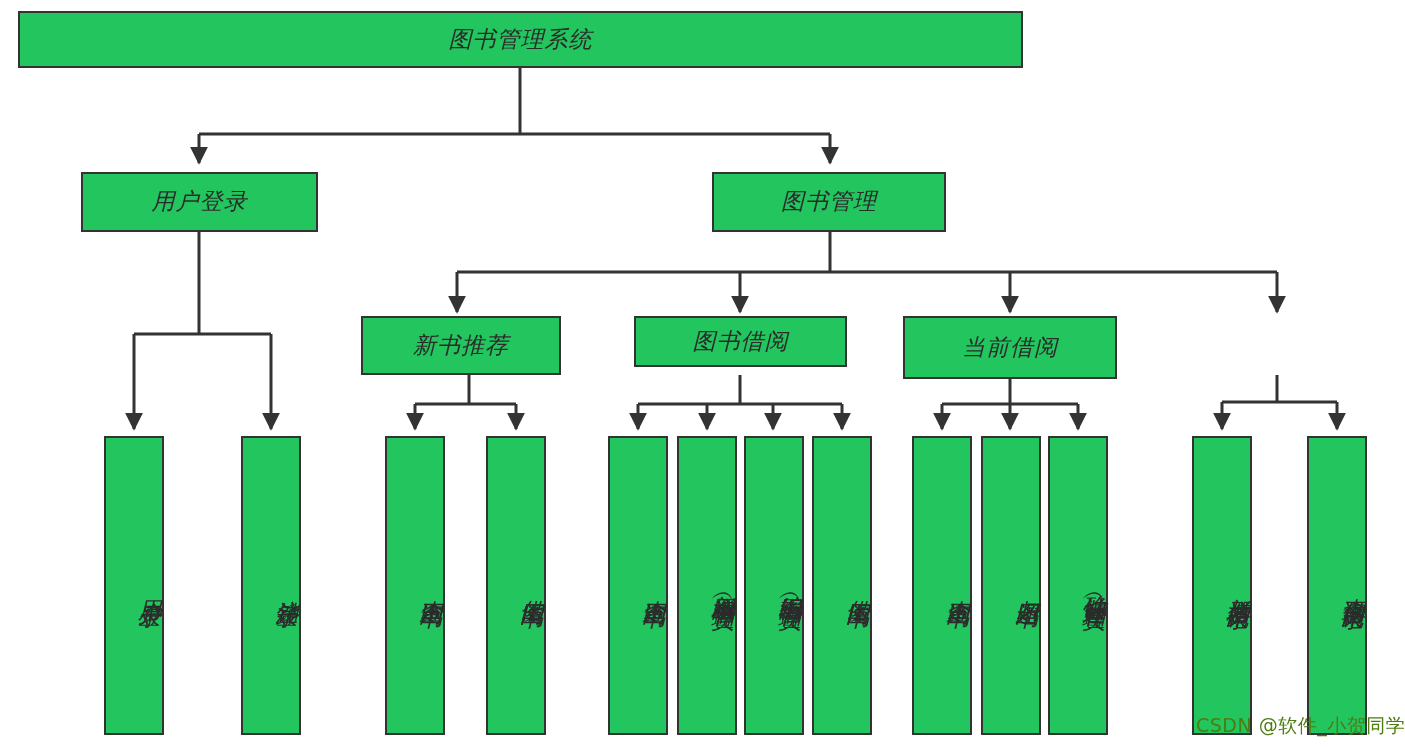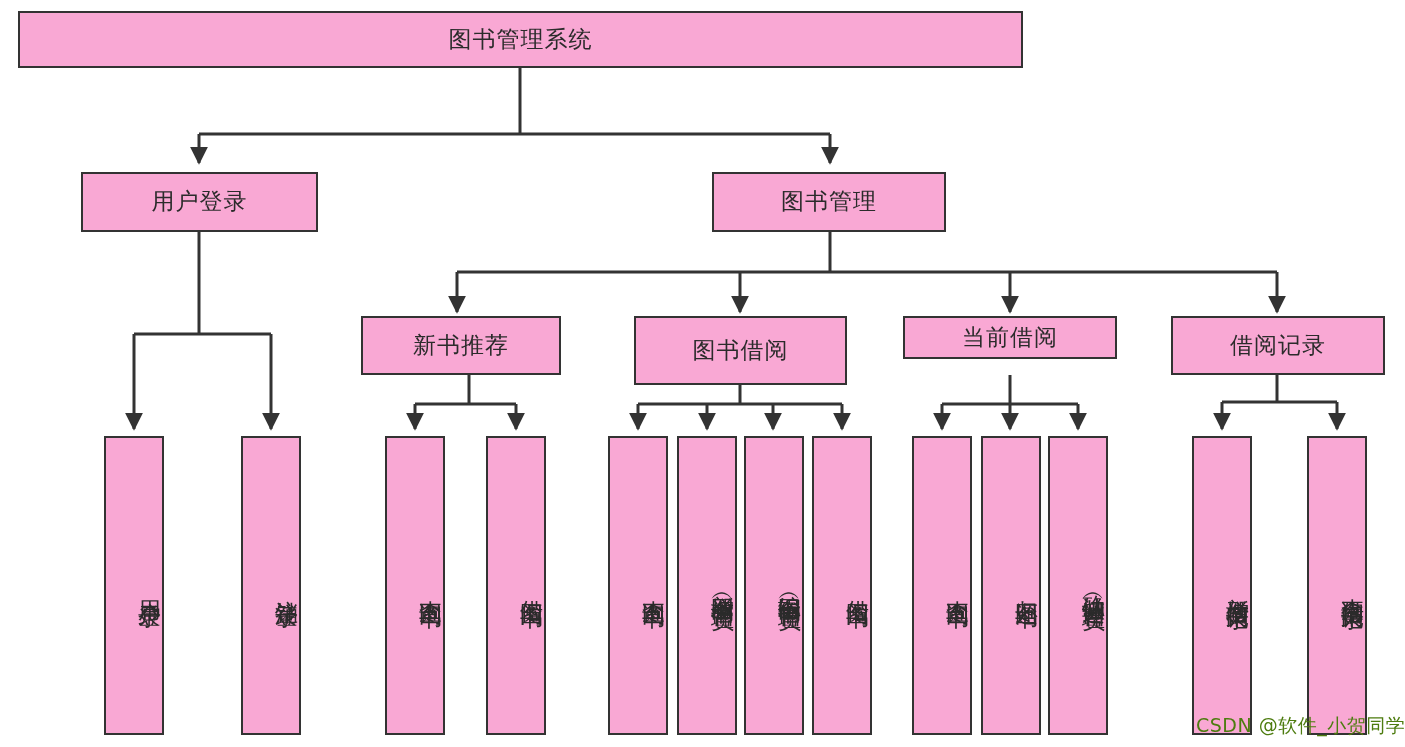--- a/index.html
+++ b/index.html
@@ -14,25 +14,26 @@
     position: relative;
     width: 1405px;
     height: 747px;
     background: #ffffff;
     overflow: hidden;
   }
   .node {
     position: absolute;
     box-sizing: border-box;
     border: 2.5px solid #333333;
-    background: #f9a8d4;
+    background: #22c55e;
     display: flex;
     align-items: center;
     justify-content: center;
     color: #2b2b2b;
+    font-style: italic;
   }
   .node.horiz {
     font-size: 23px;
     letter-spacing: 1px;
     line-height: 1.1;
   }
   .node.vert {
     writing-mode: vertical-rl;
     text-orientation: upright;
     font-size: 23px;
@@ -128,28 +129,25 @@
   <div class="node horiz" style="left:81px; top:172px; width:237px; height:60px;">
     <span>用户登录</span>
   </div>
   <div class="node horiz" style="left:712px; top:172px; width:234px; height:60px;text-align:center;">
     <span>图书管理</span>
   </div>
 
   <div class="node horiz" style="left:361px; top:316px; width:200px; height:59px;">
     <span>新书推荐</span>
   </div>
-  <div class="node horiz" style="left:634px; top:316px; width:213px; height:69px;">
+  <div class="node horiz" style="left:634px; top:316px; width:213px; height:51px;">
     <span>图书借阅</span>
   </div>
-  <div class="node horiz" style="left:903px; top:316px; width:214px; height:43px;">
+  <div class="node horiz" style="left:903px; top:316px; width:214px; height:63px;">
     <span>当前借阅</span>
-  </div>
-  <div class="node horiz" style="left:1171px; top:316px; width:214px; height:59px;">
-    <span>借阅记录</span>
   </div>
 
   <div class="node vert" style="left:104px; top:436px; width:60px; height:299px;">
     <span class="vlabel">用户登录</span>
   </div>
   <div class="node vert" style="left:241px; top:436px; width:60px; height:299px;">
     <span class="vlabel">注销登录</span>
   </div>
 
   <div class="node vert" style="left:385px; top:436px; width:60px; height:299px;">

